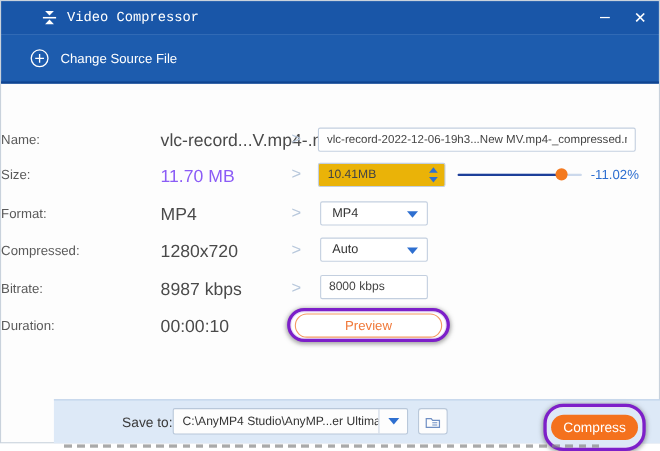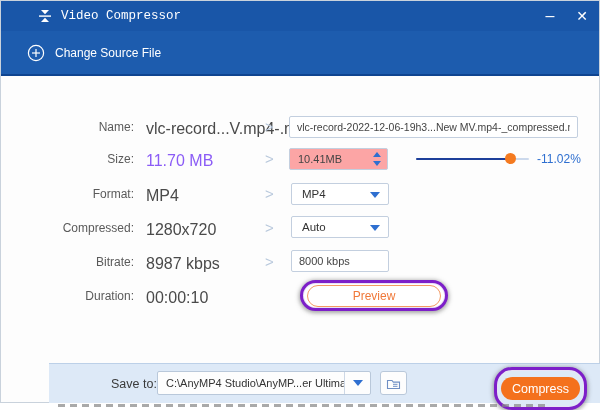--- a/index.html
+++ b/index.html
@@ -19,33 +19,33 @@
   .btn-close { left:566px; }
 
   
   .header { position:absolute; left:0; top:30px; width:100%; height:45px; background:#1d5cae;
             border-bottom:2px solid #0f4490; }
   .change-source { position:absolute; left:26px; top:12px; height:20px; display:flex; align-items:center; gap:10px; }
   .plus-circle { width:18px; height:18px; }
   .change-label { color:#ffffff; font-size:12px; font-weight:normal; }
 
   
-  .flabel { position:absolute; left:0; width:133px; text-align:right; font-size:12px; color:#5a5a5a; }
+  .flabel { position:absolute; left:0; width:133px; font-size:12px; color:#5a5a5a; }
   .fvalue { position:absolute; left:145px; font-size:16px; color:#4a4a4a; }
   .fvalue.blue { color:#8b5cf6;text-align:right; }
   .chev { position:absolute; left:264px; font-size:15px; color:#b8c8dc; font-weight:400; line-height:1; }
 
   .txtinput { position:absolute; height:22px; border:1px solid #c3cfdf; border-radius:2px;
               background:#fff; font-family:"Liberation Sans",sans-serif; font-size:10.5px; color:#444;
               padding:0 7px; outline:none; }
   .name-input { left:288px; top:115px; width:289px; text-align:center; }
   .bitrate-input { left:290px; top:249px; width:98px; font-size:11px; }
 
-  .spinner { position:absolute; left:288px; top:147px; width:99px; height:22px;
-             border:1px solid #c3cfdf; border-radius:2px; background:#fca5a5; }
+  .spinner { position:absolute; left:288px; top:147px; width:116px; height:22px;
+             border:1px solid #c3cfdf; border-radius:2px; background:#eab308; }
   .spinner input { position:absolute; left:0; top:0; width:74px; height:20px; border:none; outline:none;
                    font-family:"Liberation Sans",sans-serif; font-size:11px; color:#444; padding:0 0 0 8px; background:transparent; }
   .spin-arrows { position:absolute; right:6px; top:3px; display:flex; flex-direction:column; gap:4px; }
   .tri-up { width:0; height:0; border-left:4px solid transparent; border-right:4px solid transparent;
             border-bottom:5px solid #2e6fd0; }
   .tri-dn { width:0; height:0; border-left:4px solid transparent; border-right:4px solid transparent;
             border-top:5px solid #2e6fd0; }
 
   .slider { position:absolute; left:415px; top:151px; width:113px; height:14px; }
   .slider .track { position:absolute; left:0; top:6px; width:113px; height:2px; background:#ccd9ec; border-radius:1px; }
@@ -57,21 +57,21 @@
   .select { position:absolute; left:290px; width:98px; height:22px; border:1px solid #c3cfdf; border-radius:2px;
             background:#fff; font-size:11.5px; color:#333; line-height:20px; padding-left:10px; cursor:default; }
   .select .dd { position:absolute; right:8px; top:8px; width:0; height:0;
                 border-left:5px solid transparent; border-right:5px solid transparent;
                 border-top:6px solid #2e6fd0; }
 
   
   .ann-ring { position:absolute; border:3px solid #7d1fc9; border-radius:18px; background:#fff;
               box-shadow:0 1px 4px 1px rgba(90,90,90,.55), inset 0 0 0 1px #e9e2f4;
               display:flex; align-items:center; justify-content:center; }
-  .ring-preview { left:260px; top:279px; width:148px; height:31px;margin-left:39px; }
+  .ring-preview { left:260px; top:279px; width:148px; height:31px; }
   .ring-compress { left:493px; top:366px; width:93px; height:43px; background:#dde9f7; }
 
   .preview-btn { width:134px; height:22px; background:#fff; border:1px solid #f49a63; border-radius:11px;
                  color:#f0793a; font-size:12px; display:flex; align-items:center; justify-content:center; cursor:pointer; }
   .compress-btn { width:79px; height:23px; background:#f4711d; border:none; border-radius:12px;
                   color:#fff; font-size:12.5px; display:flex; align-items:center; justify-content:center; cursor:pointer; }
 
   
   .savebar { position:absolute; left:0; top:362px; width:100%; height:40px; background:#dde9f7;
              border-top:1px solid #bcd0e8;margin-left:48px; }

